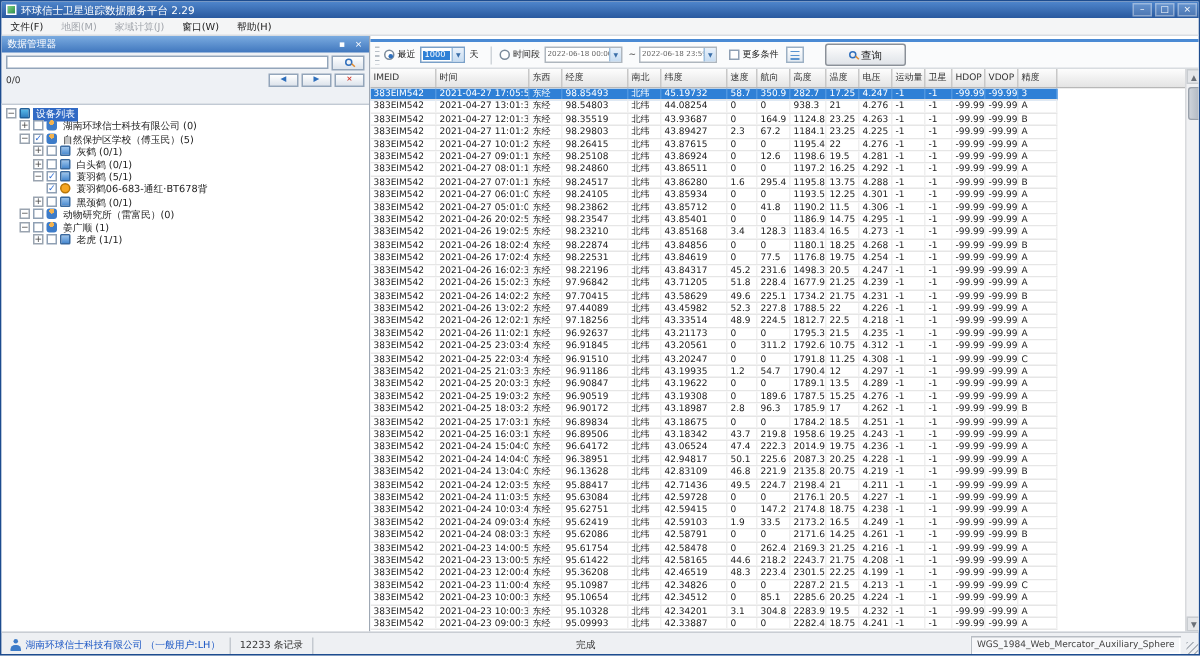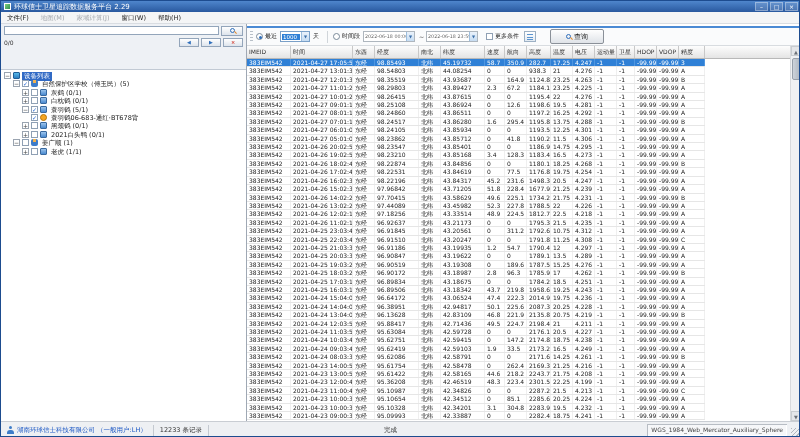--- a/index.html
+++ b/index.html
@@ -161,78 +161,89 @@
 
   <div class="menubar" id="menubar">
       <span class="mi">文件(F)</span>
       <span class="mi dis">地图(M)</span>
       <span class="mi dis">家域计算(J)</span>
       <span class="mi">窗口(W)</span>
       <span class="mi">帮助(H)</span>
     </div>
 
   <div class="leftpanel">
+    <div class="dockhdr">
+      <span>数据管理器</span>
+      <span class="hi pin">▪</span>
+      <span class="hi dclose">×</span>
+    </div>
     <div class="searchrow">
       <input value="" style="">
       <span class="sbtn">
         <span class="mag"></span>
       </span>
     </div>
     <div class="navrow">
       <span class="pager">0/0</span>
       <span class="nbtn">◀</span>
       <span class="nbtn">▶</span>
       <span class="nbtn red">×</span>
     </div>
     <div class="tree" id="tree">
         <div class="trow" style="padding-left: 3px;">
           <span class="exp">−</span>
           <span class="ti device-list"></span>
           <span class="tlabel sel">设备列表</span>
         </div>
         <div class="trow" style="padding-left: 12px;">
+          <span class="exp">+</span>
+          <span class="cb"></span>
+          <span class="ti user"></span>
+          <span class="tlabel">湖南环球信士科技有限公司 (0)</span>
+        </div>
+        <div class="trow" style="padding-left: 12px;">
           <span class="exp">−</span>
           <span class="cb">✓</span>
           <span class="ti user"></span>
           <span class="tlabel">自然保护区学校（傅玉民）(5)</span>
         </div>
         <div class="trow" style="padding-left: 21px;">
           <span class="exp">+</span>
           <span class="cb"></span>
           <span class="ti group"></span>
           <span class="tlabel">灰鹤 (0/1)</span>
         </div>
         <div class="trow" style="padding-left: 21px;">
           <span class="exp">+</span>
           <span class="cb"></span>
           <span class="ti group"></span>
-          <span class="tlabel">白枕鹤 (0/1)</span>
+          <span class="tlabel">白头鹤 (0/1)</span>
         </div>
         <div class="trow" style="padding-left: 21px;">
           <span class="exp">−</span>
           <span class="cb">✓</span>
           <span class="ti group"></span>
           <span class="tlabel">蓑羽鹤 (5/1)</span>
         </div>
         <div class="trow" style="padding-left: 30px;">
           <span class="cb">✓</span>
           <span class="ti device"></span>
           <span class="tlabel">蓑羽鹤06-683-通红·BT678背</span>
         </div>
         <div class="trow" style="padding-left: 21px;">
           <span class="exp">+</span>
           <span class="cb"></span>
           <span class="ti group"></span>
           <span class="tlabel">黑颈鹤 (0/1)</span>
         </div>
-        <div class="trow" style="padding-left: 21px;">
-          <span class="exp">+</span>
+        <div class="trow" style="padding-left: 12px;">
+          <span class="exp">−</span>
           <span class="cb"></span>
-          <span class="ti group"></span>
-          <span class="tlabel">2021白头鹎 (0/1)</span>
+          <span class="ti user"></span>
+          <span class="tlabel">动物研究所（雷富民）(0)</span>
         </div>
         <div class="trow" style="padding-left: 12px;">
           <span class="exp">−</span>
           <span class="cb"></span>
           <span class="ti user"></span>
           <span class="tlabel">姜广顺 (1)</span>
         </div>
         <div class="trow" style="padding-left: 21px;">
           <span class="exp">+</span>
           <span class="cb"></span>

